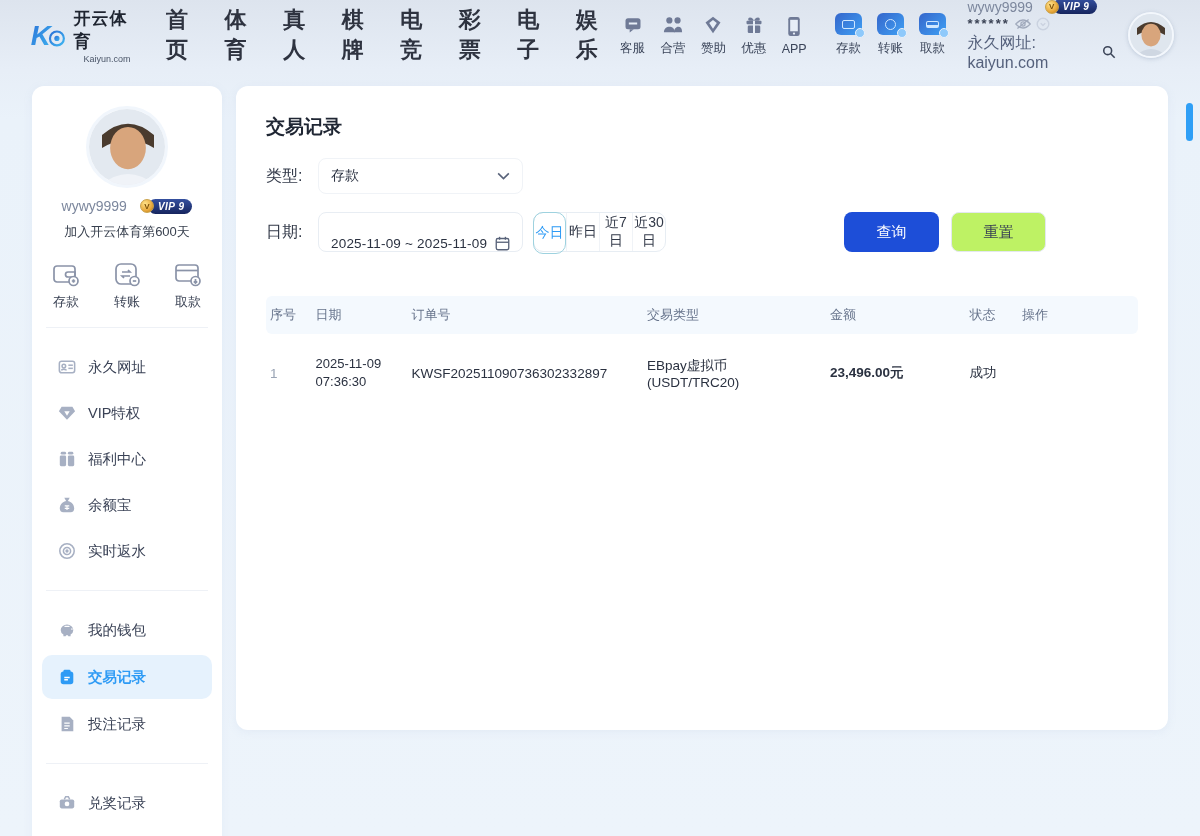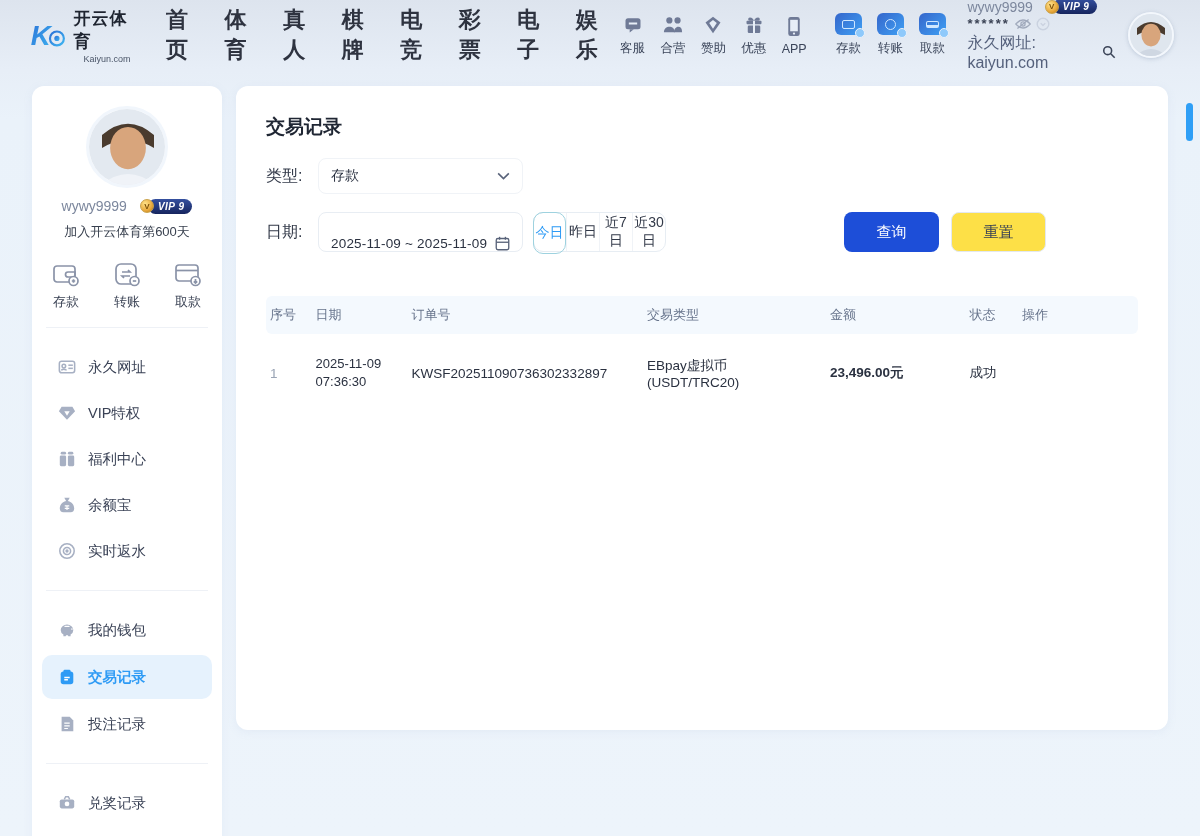--- a/index.html
+++ b/index.html
@@ -68,21 +68,21 @@
   .datebox { width:205px; height:40px; border:1px solid #e8edf3; border-radius:8px; display:flex; align-items:flex-end;
              padding:0 12px; font-size:13.5px; color:#2a3140; cursor:pointer; }
   .datebox .val { flex:1; letter-spacing:.2px; }
   .seg { display:flex; border:1px solid #e7edf3; border-radius:10px; margin-left:10px; background:#fff; height:40px; }
   .seg button { width:33px; border:none; background:none; font-size:14px; color:#333a49; cursor:pointer;
                 border-left:1px solid #f0f3f7; font-family:inherit; }
   .seg button:first-child { border-left:none; }
   .seg button.active { border:1px solid #9ed2df; border-radius:10px; margin:-1px 0 -1px -1px; height:42px; color:#2e9bf5; }
   .btn { height:40px; width:95px; border-radius:8px; font-size:15px; cursor:pointer; font-family:inherit; }
   .btn-primary { background:#1d4ed8; color:#fff; border:none; margin-left:auto; }
-  .btn-ghost { background:#fde047; color:#3a4254; border:1px solid #e3e8ef; margin-left:12px; margin-right:92px; }
+  .btn-ghost { background:#bef264; color:#3a4254; border:1px solid #e3e8ef; margin-left:12px; margin-right:92px; }
   
   .tbl { width:100%; border-collapse:collapse; table-layout:fixed; margin-top:44px; }
   .tbl th { background:#f4f9fe; height:38px; font-size:13px; font-weight:500; color:#67748c; text-align:left; padding:0 6px; }
   .tbl th:first-child { border-radius:6px 0 0 6px; padding-left:4px; }
   .tbl th:last-child { border-radius:0 6px 6px 0; }
   .tbl td { padding:21px 6px; font-size:13.5px; color:#2a3140; vertical-align:middle; }
   .tbl td:first-child { padding-left:4px; color:#9aa4b5; }
   .dt2 { font-size:13px; color:#2a3140; line-height:18px; }
   .amt { font-weight:800; color:#1c2230; }
   .scroll-thumb { position:absolute; right:7px; top:103px; width:7px; height:38px; background:#2f9ff6; border-radius:4px; }

